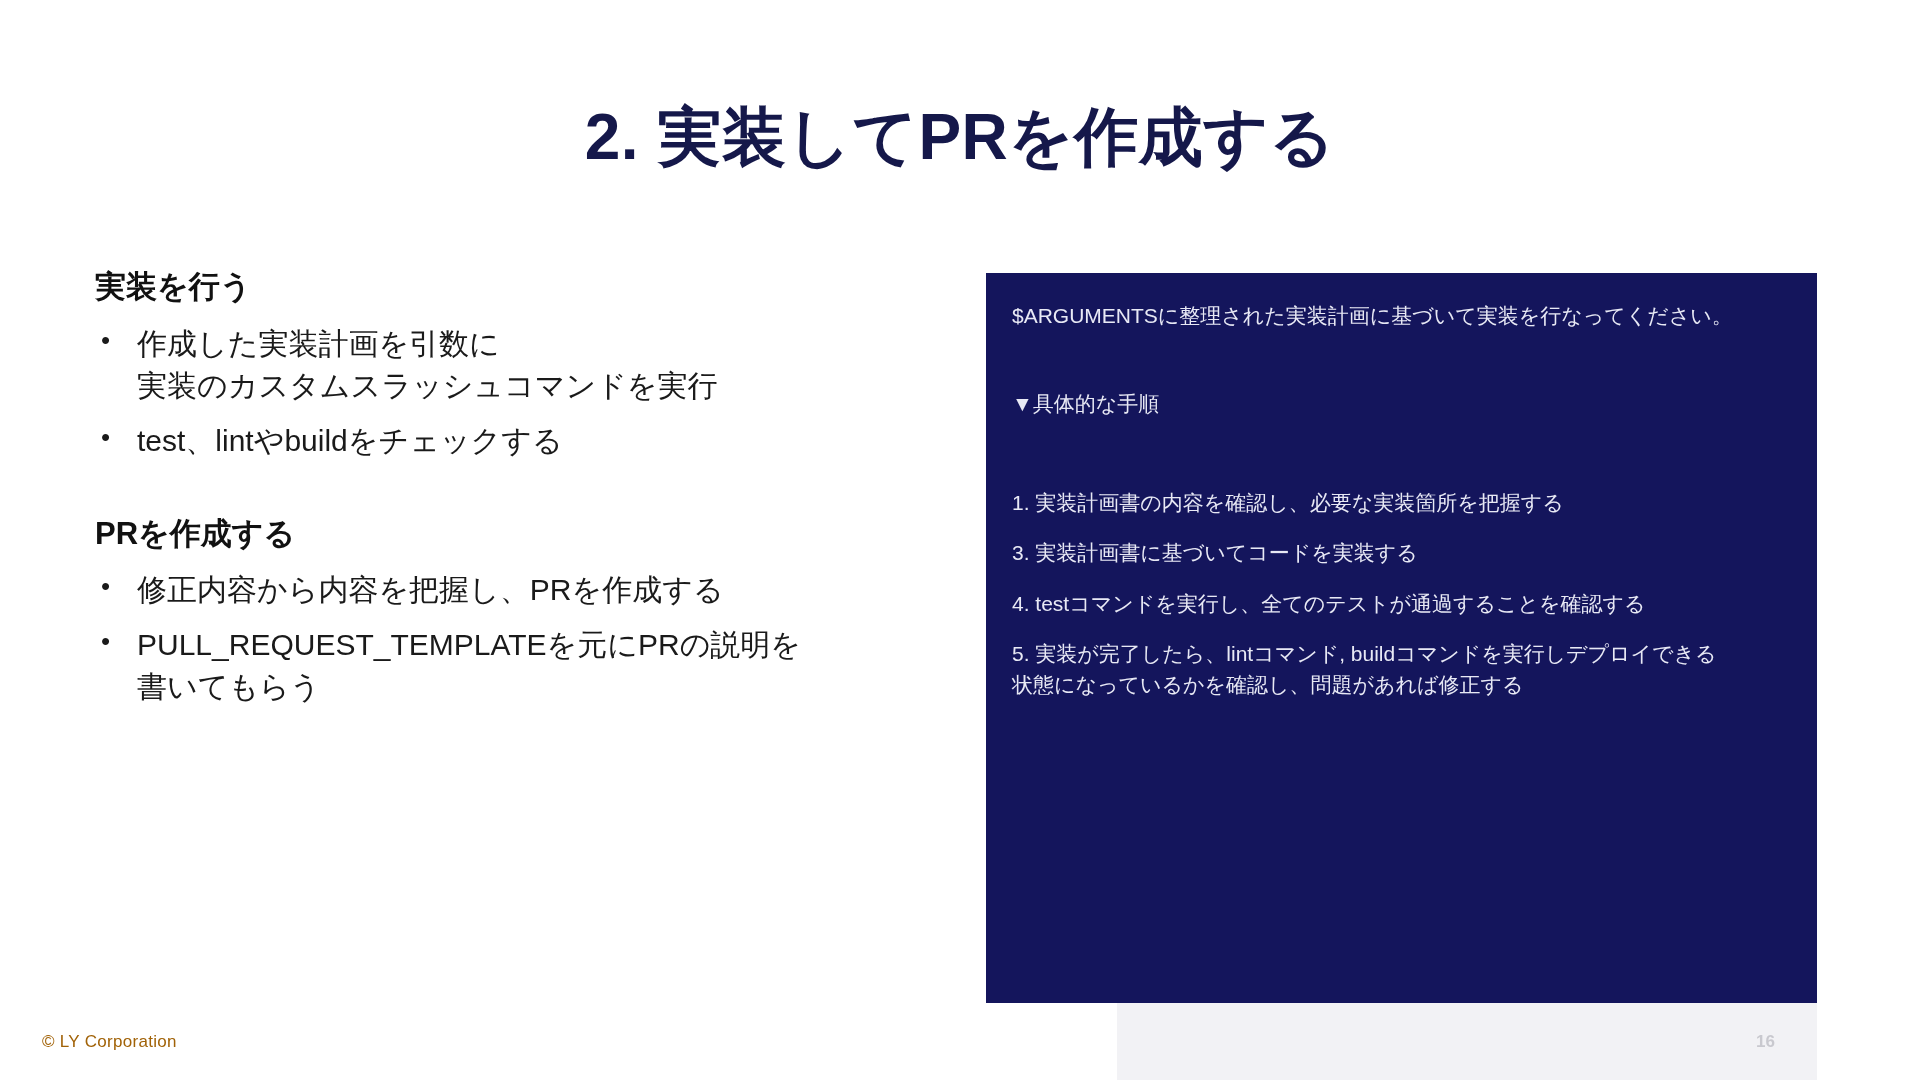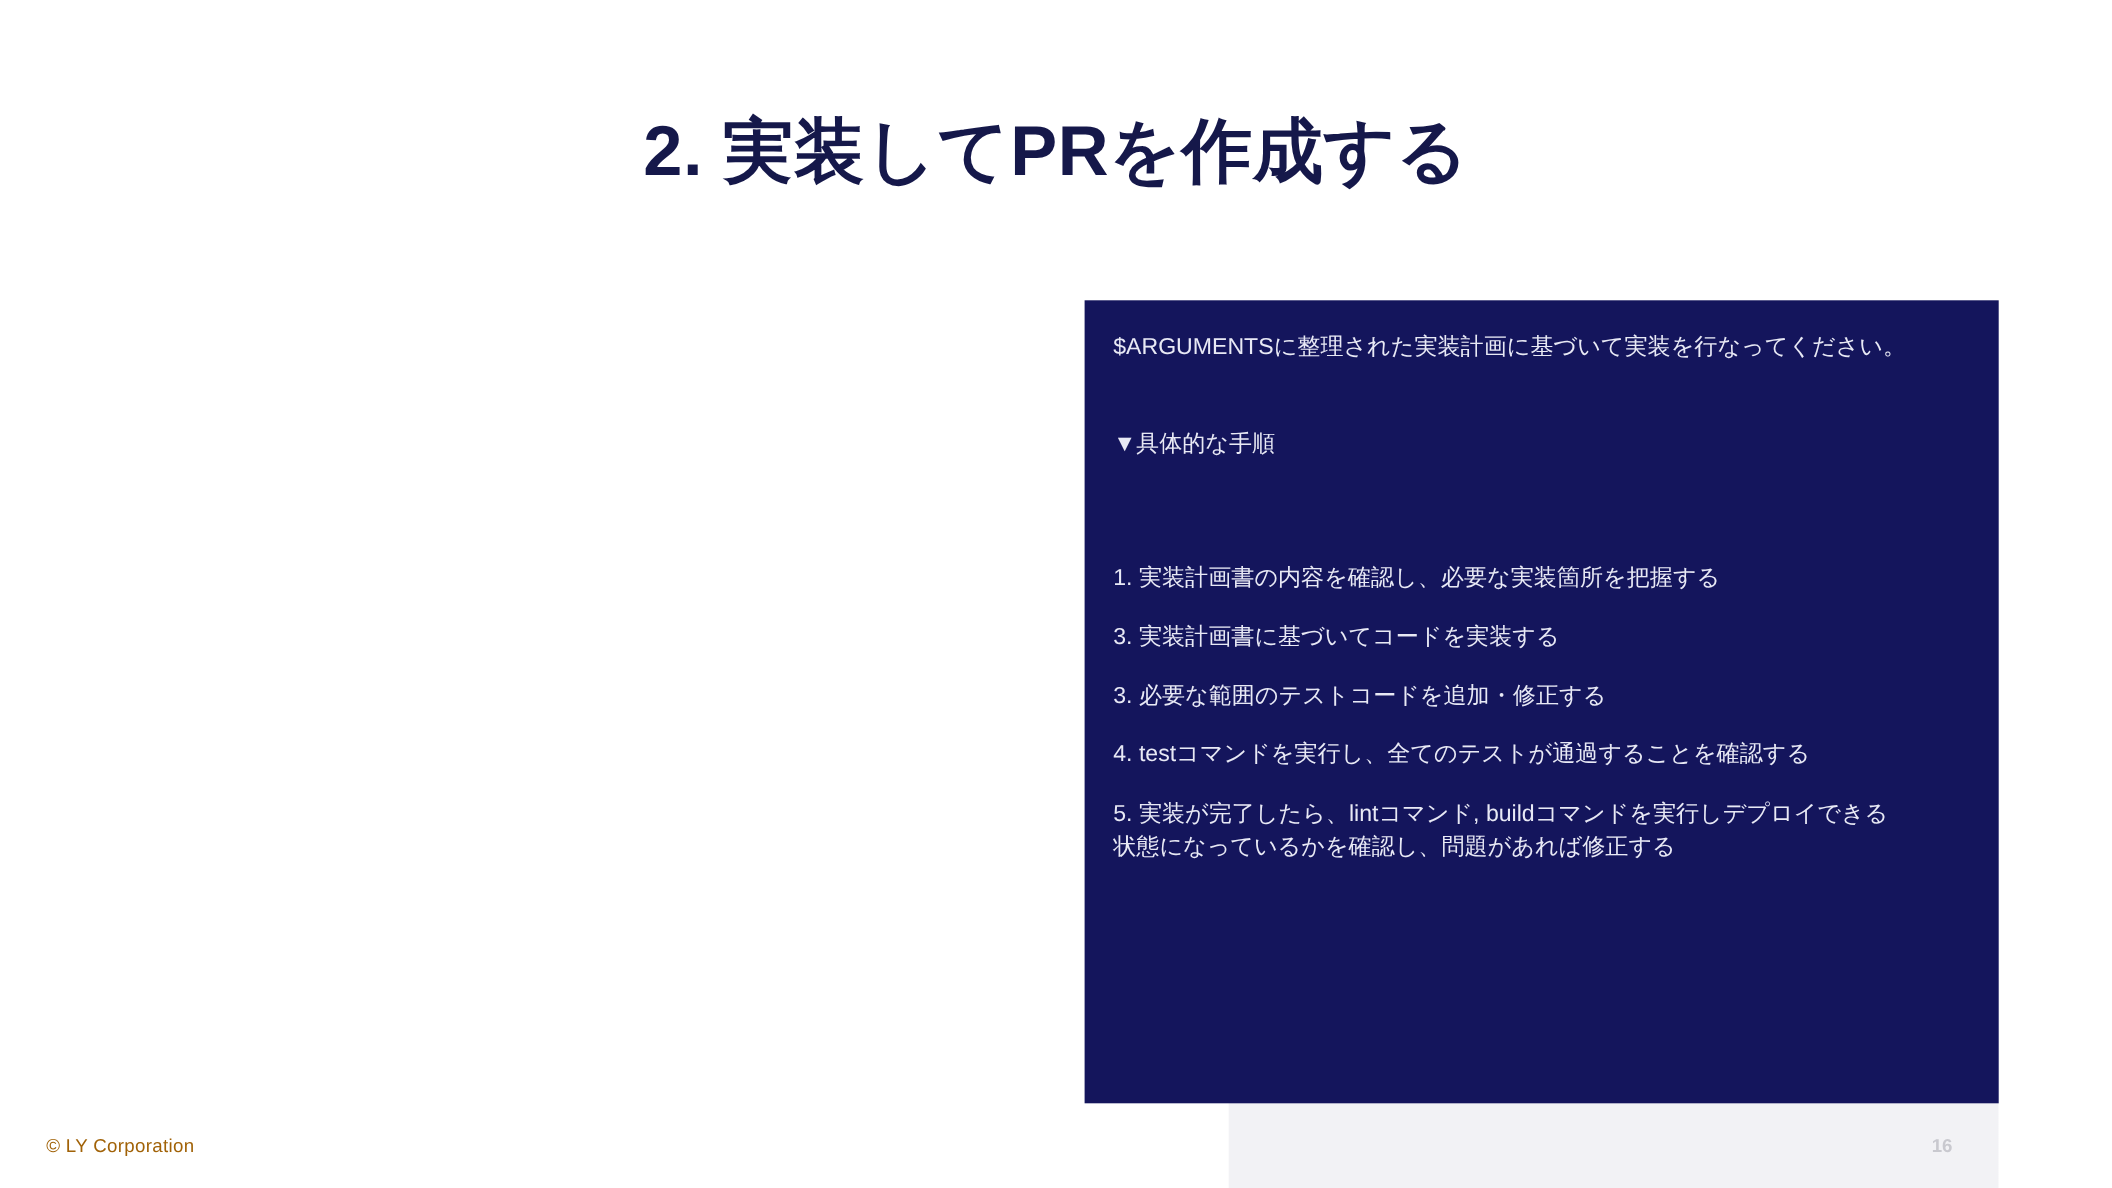--- a/index.html
+++ b/index.html
@@ -127,21 +127,20 @@
     margin: 0;
     padding: 0;
   }
   .prompt-step {
     color: #e8e9f5;
     font-size: 21px;
     font-weight: 300;
     line-height: 1.45;
     margin-bottom: 20px;
     white-space: pre-line;
-    margin-top: 23px;
   }
 
   
   .footer-copyright {
     position: absolute;
     left: 42px;
     bottom: 28px;
     font-size: 17px;
     color: #a16207;
     font-weight: 400;
@@ -158,34 +157,54 @@
 </style>
 </head>
 <body>
 
 <div id="slide">
 
   <div class="corner-wedge"></div>
 
   <h1 class="slide-title">2. 実装してPRを作成する</h1>
 
+  <div class="left-col">
+
+    <div class="section">
+      <div class="section-heading">実装を行う</div>
+      <ul class="bullet-list">
+        <li class="bullet-item">作成した実装計画を引数に
+実装のカスタムスラッシュコマンドを実行</li>
+        <li class="bullet-item">test、lintやbuildをチェックする</li>
+      </ul>
+    </div>
+
+    <div class="section">
+      <div class="section-heading">PRを作成する</div>
+      <ul class="bullet-list">
+        <li class="bullet-item">修正内容から内容を把握し、PRを作成する</li>
+        <li class="bullet-item">PULL_REQUEST_TEMPLATEを元にPRの説明を
+書いてもらう</li>
+      </ul>
+    </div>
+
+  </div>
 
   <div class="prompt-panel">
     <p class="prompt-line">$ARGUMENTSに整理された実装計画に基づいて実装を行なってください。</p>
 
     <div class="prompt-gap-lg"></div>
 
     <p class="prompt-line">▼具体的な手順</p>
 
     <div class="prompt-gap-xl"></div>
 
     <ol class="prompt-steps">
       <li class="prompt-step">1. 実装計画書の内容を確認し、必要な実装箇所を把握する</li>
       <li class="prompt-step">3. 実装計画書に基づいてコードを実装する</li>
-      <li class="prompt-step">3. 必要な範囲のテストコードを追加・修正する</li>
       <li class="prompt-step">4. testコマンドを実行し、全てのテストが通過することを確認する</li>
       <li class="prompt-step">5. 実装が完了したら、lintコマンド, buildコマンドを実行しデプロイできる
 状態になっているかを確認し、問題があれば修正する</li>
     </ol>
   </div>
 
   <div class="footer-copyright">© LY Corporation</div>
 
   <div class="footer-pagenum">16</div>
 

